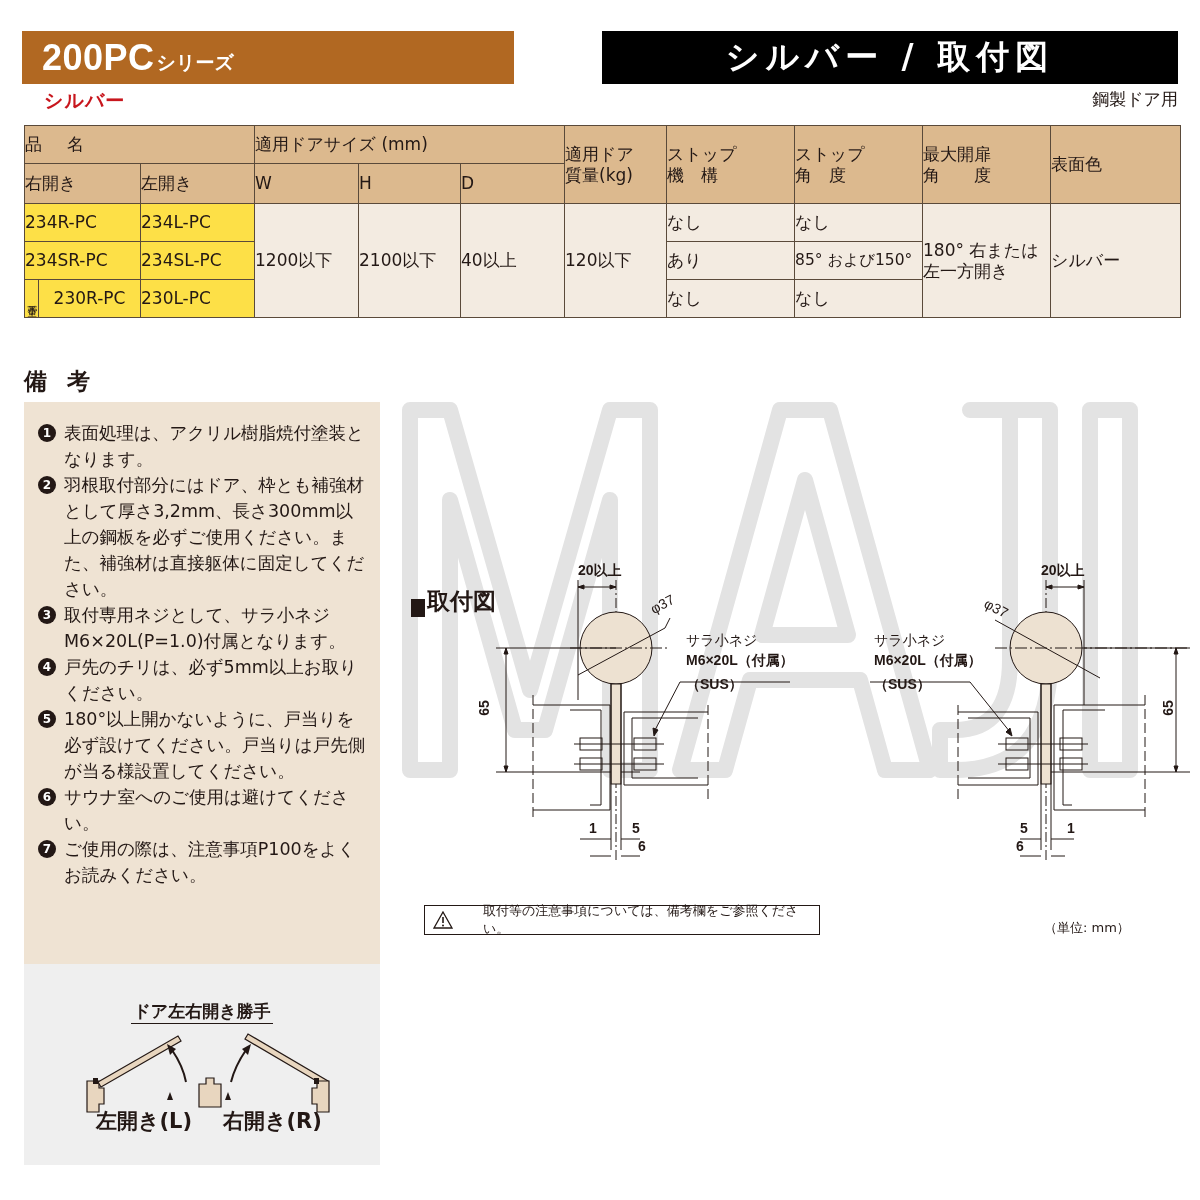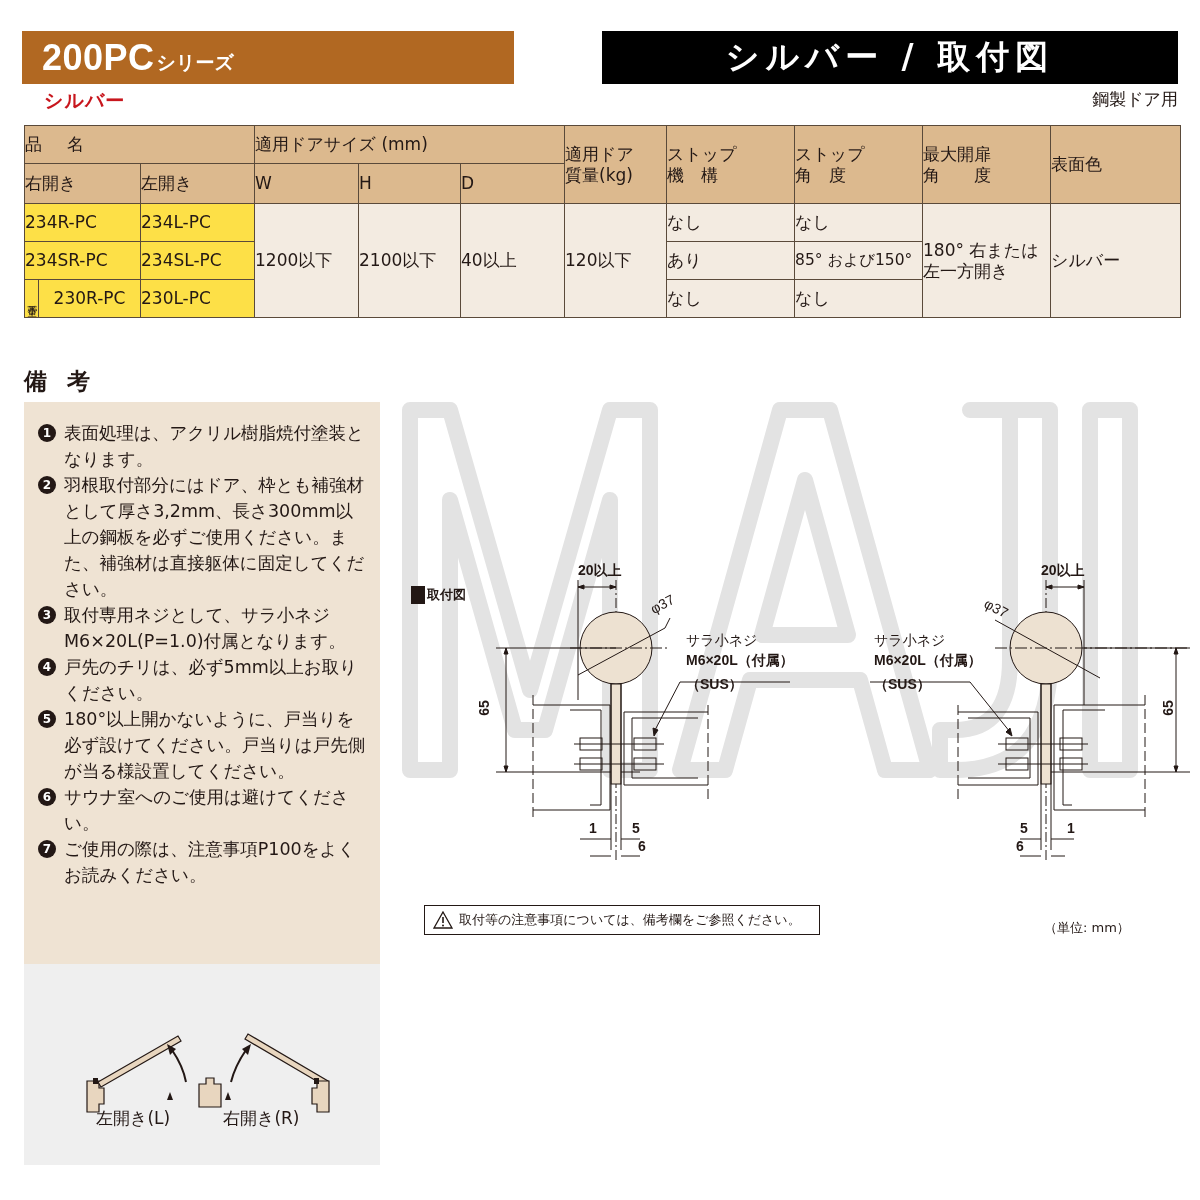--- a/index.html
+++ b/index.html
@@ -25,32 +25,32 @@
   .notes-title { position: absolute; left: 24px; top: 366px; font-size: 23px; font-weight: bold; letter-spacing: 6px; }
   .notes-box { position: absolute; left: 24px; top: 402px; width: 356px; height: 562px; background: #efe3d3; padding: 18px 12px 0 14px; }
   .note { display: flex; font-size: 17.5px; line-height: 26px; color: #231815; }
   .note .num { flex: 0 0 26px; display: inline-flex; align-items: flex-start; padding-top: 4px; }
   .note .num span { display: inline-block; width: 18px; height: 18px; border-radius: 50%; background: #231815; color: #fff; font-size: 12px; line-height: 18px; text-align: center; font-weight: bold; }
   .note .txt { flex: 1; }
 
   .hand-box { position: absolute; left: 24px; top: 964px; width: 356px; height: 201px; background: #efefef; }
   .hand-title { position: absolute; left: 0; width: 356px; top: 36px; text-align: center; font-size: 17px; font-weight: bold; }
   .hand-title span { border-bottom: 1.5px solid #231815; padding: 0 2px 2px; }
-  .hand-label { position: absolute; font-size: 17px; font-weight: normal; }
+  .hand-label { position: absolute; font-size: 21px; font-weight: bold; }
 
   .watermark { position: absolute; left: 380px; top: 390px; width: 820px; height: 400px; pointer-events: none; }
 
-  .fig-title { position: absolute; left: 396px; top: 586px; font-size: 13px; font-weight: bold; display: flex; align-items: flex-end; padding-left: 15px; }
+  .fig-title { position: absolute; left: 396px; top: 586px; font-size: 23px; font-weight: bold; display: flex; align-items: flex-end; padding-left: 15px; }
   .fig-title .sq { display: inline-block; width: 14px; height: 18px; background: #231815; margin-right: 2px; }
 
   .drawing { position: absolute; }
   .dlabel { position: absolute; font-size: 14px; font-weight: bold; font-family: "Liberation Sans", sans-serif; white-space: nowrap; }
   .dlabel.thin { font-weight: normal; }
 
-  .caution { position: absolute; left: 424px; top: 905px; width: 396px; height: 30px; border: 1.5px solid #231815; display: flex; align-items: center; padding-left: 8px; font-size: 13px; background: #fff; }
+  .caution { position: absolute; left: 424px; top: 905px; width: 396px; height: 30px; border: 1.5px solid #231815; display: flex; align-items: center; padding-left: 8px; font-size: 13px; background: #fff; gap: 24px; }
   .caution .tri { margin-right: 6px; display: inline-flex; }
   .unit { position: absolute; left: 1044px; top: 919px; font-size: 13px; }
 </style>
 </head>
 <body>
 
 <div class="banner-left">
   <span class="series-num">200PC</span>
   <span class="series-sub">シリーズ</span>
 </div>
@@ -169,20 +169,21 @@
     </div>
   <div class="note">
       <span class="num">
         <span>7</span>
       </span>
       <span class="txt">ご使用の際は、注意事項P100をよくお読みください。</span>
     </div>
 </div>
 
 <div class="hand-box">
+  <div class="hand-title"><span>ドア左右開き勝手</span></div>
   <svg width="356" height="201" style="position:absolute;left:0;top:0">
 
     <path d="M63,117 h12 v7 h5 v16 h-5 v8 h-12 z" fill="#e8d6bf" stroke="#231815" stroke-width="1.2"></path>
     <rect x="69" y="114" width="5" height="6" fill="#231815"></rect>
 
     <polygon points="74,118 154,72 157,77 77,123" fill="#e8d6bf" stroke="#231815" stroke-width="1.2"></polygon>
 
     <path d="M148,86 Q159,102 162,118" fill="none" stroke="#231815" stroke-width="2"></path>
     <polygon points="143,80 152,85 146,91" fill="#231815"></polygon>
 

